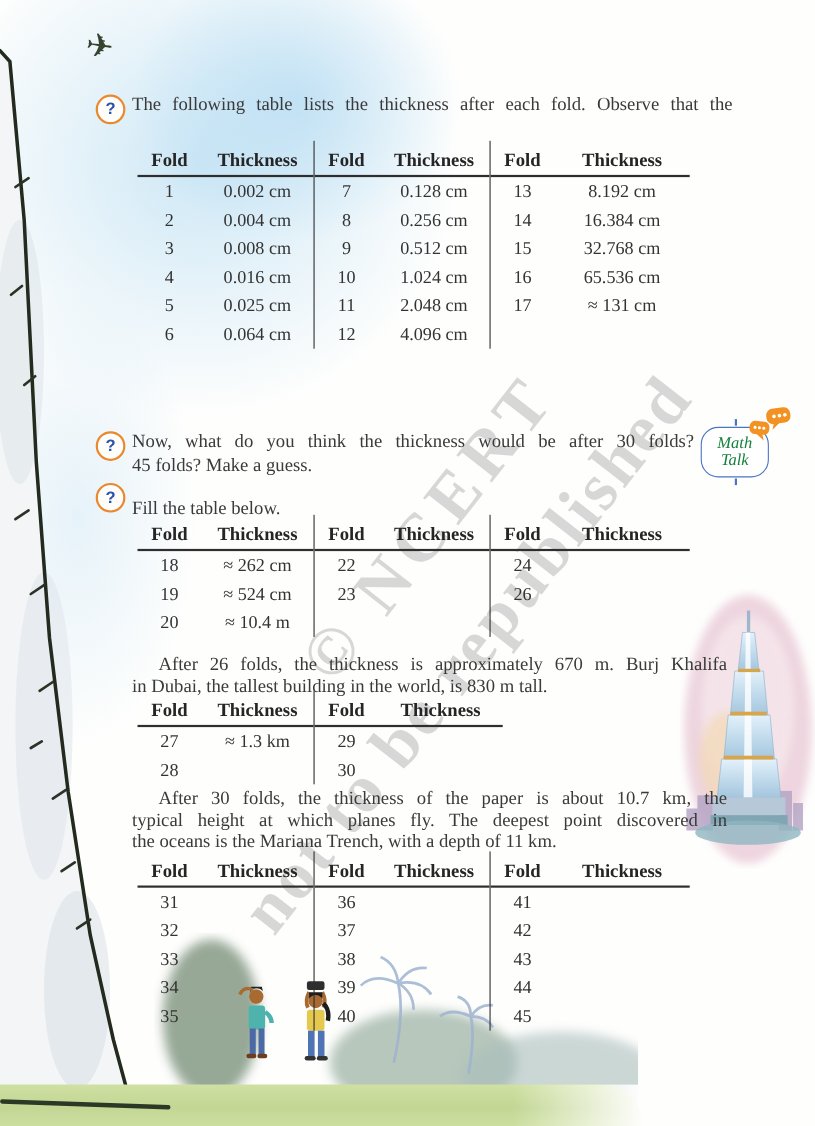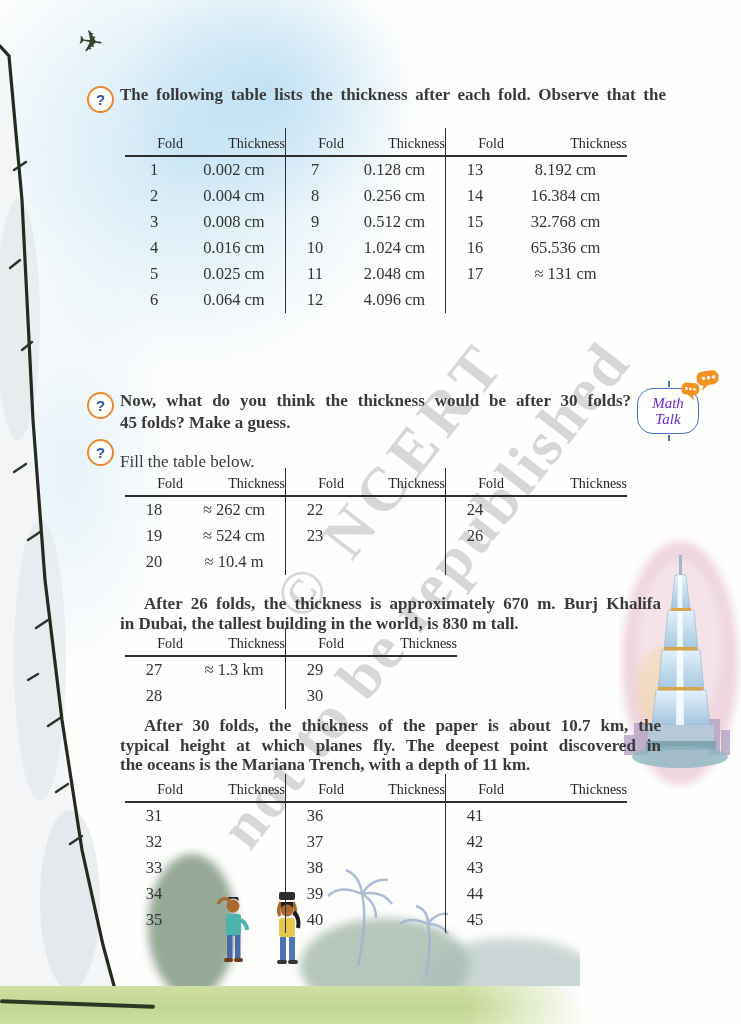--- a/index.html
+++ b/index.html
@@ -33,41 +33,41 @@
     border-top-right-radius:40px; }
   .grass::after { content:""; position:absolute; right:-1px; top:0; width:120px; height:100%;
     background:linear-gradient(90deg, rgba(254,254,253,0), #fefefd); }
   .groundline { position:absolute; z-index:3; left:0px; top:1002px; width:155px; height:4px;
     background:#2c3826; border-radius:3px; transform:rotate(2deg); }
   .qicon { position:absolute; z-index:3; width:23px; height:23px; border-radius:50%;
     border:2.5px solid #e9882e; background:#fffefb; display:flex; align-items:center;
     justify-content:center; font-weight:bold; font-size:15px; color:#2853a8;
     font-family:"Liberation Sans", sans-serif; }
   .tblock { position:absolute; z-index:3; font-size:17px; color:#3a3a3a; }
-  .tline { line-height:19.6px;font-weight:bold; }
+  .tline { line-height:19.6px; }
   .wide .tline { line-height:21.5px; }
   .just { text-align:justify; text-align-last:justify; }
   .indent { padding-left:24px; }
   
   .ptable { position:absolute; z-index:3; display:flex; align-items:stretch; }
   .tgroup { width:160px; padding-top:8px; box-sizing:border-box; }
   .ptable.three .tgroup:last-child { width:182px; }
   .ptable.two   .tgroup:last-child { width:172px; }
   .tgroup.sep { border-left:1.6px solid #2e2e2e; }
   .hrow { display:flex; border-bottom:2.3px solid #2e2e2e; padding-bottom:3px; }
-  .th { font-weight:normal; font-size:14px; color:#252525; text-align:right; }
+  .th { font-weight:bold; font-size:17px; color:#252525; text-align:center; }
   .fcol { flex:none; width:58px; }
   .th:not(.fcol), .td:not(.fcol) { flex:1; }
   .trow { display:flex; height:26px; align-items:center; }
   .td { font-size:16.5px; color:#333; text-align:center; }
   
   .mathtalk { position:absolute; z-index:3; left:637px; top:388px; width:60px; height:44px;
     border:1.7px solid #4a74c4; border-radius:16px; background:rgba(255,255,255,.85);
     display:flex; flex-direction:column; align-items:center; justify-content:center;
-    font-style:italic; font-size:15px; color:#6d28d9; line-height:16px;
+    font-style:italic; font-size:15px; color:#15803d; line-height:16px;
     font-family:"Liberation Serif", serif; }
   .mathtalk::before, .mathtalk::after { content:""; position:absolute; left:50%;
     width:2px; height:6px; background:#4a74c4; }
   .mathtalk::before { top:-8px; } .mathtalk::after { bottom:-8px; }
   .chaticon { position:absolute; z-index:4; left:679px; top:369px; }
 </style>
 </head>
 <body>
 
 <div class="page">

